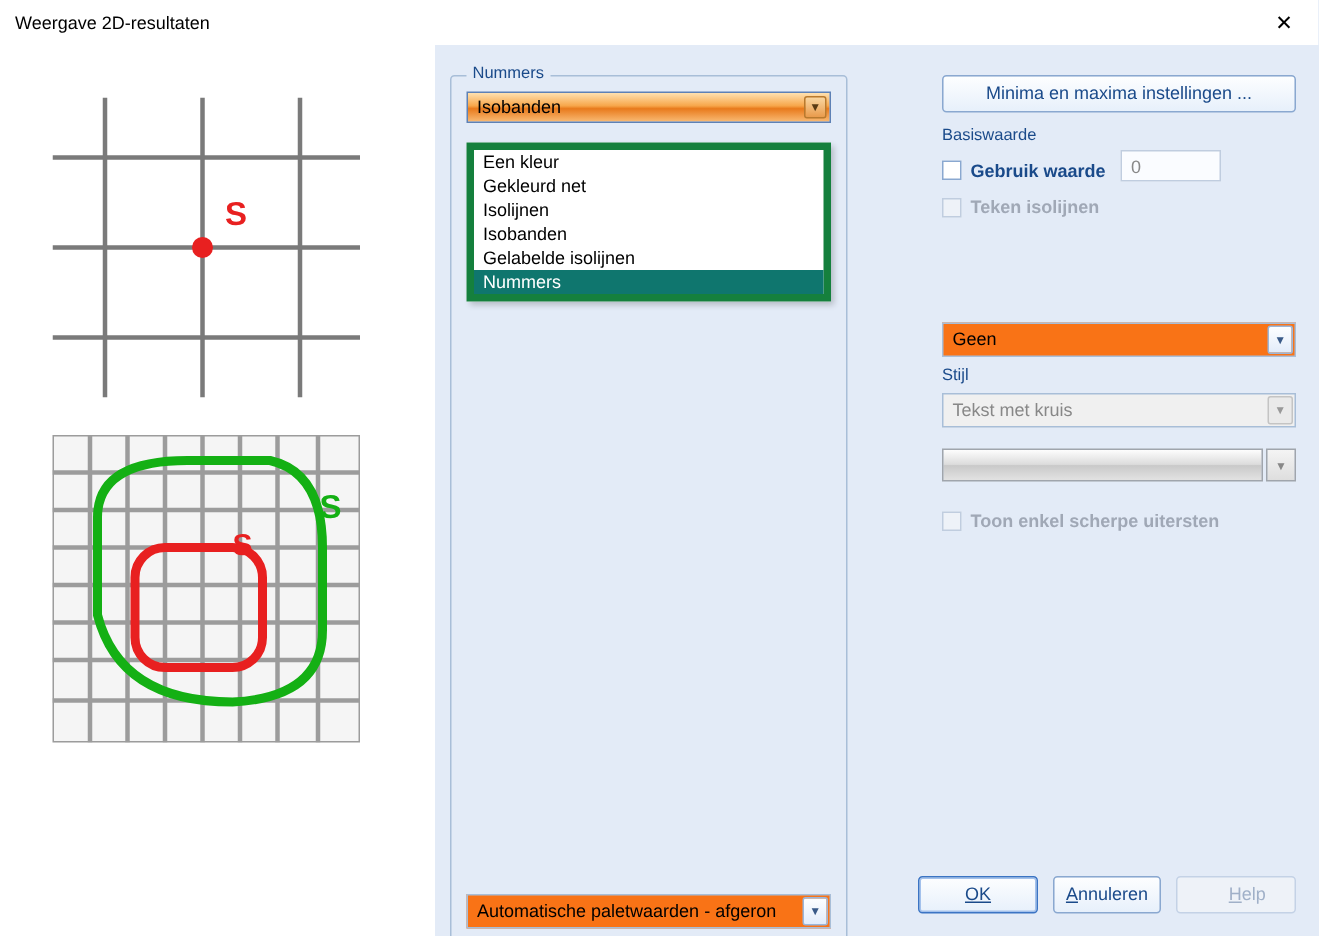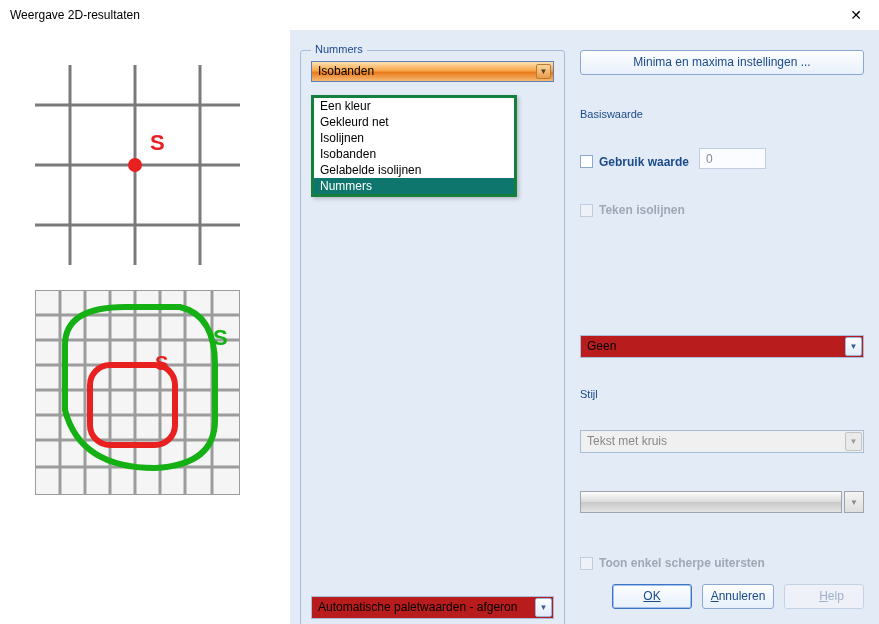--- a/index.html
+++ b/index.html
@@ -89,23 +89,23 @@
       border: 1px solid #b87a2f;
       border-radius: 2px;
       display:flex; align-items:center; justify-content:center;
       font-size: 8px;
       color: #5a3b13;
     }
     .dropdown-list {
       position: absolute;
       top: 44px;
       left: 10px;
-      width: 206px;
+      width: 243px;
       background: #fff;
-      border: 3px solid #15803d;
+      border: 5px solid #15803d;
       box-shadow: 2px 2px 4px rgba(0,0,0,0.2);
       z-index: 10;
     }
     .dropdown-item {
       padding: 1px 6px;
       font-size: 12px;
       color: #000;
       cursor: default;
     }
     .dropdown-item.highlight {
@@ -122,21 +122,21 @@
       font-size: 12px;
       text-align: center;
       line-height: 20px;
       cursor: pointer;
       margin-top: 6px;
     }
     .combo-plain {
       position: relative;
       height: 23px;
       border: 1px solid #a8bed8;
-      background: #b91c1c;
+      background: #f97316;
       padding: 3px 20px 3px 6px;
       font-size: 12px;
       color: #000;
       margin-top: 10px;
       overflow: hidden;
       white-space: nowrap;
     }
     .combo-plain .combo-arrow2 {
       position: absolute;
       right: 1px; top: 1px;
@@ -146,22 +146,23 @@
       border-radius: 2px;
       display:flex; align-items:center; justify-content:center;
       font-size: 8px;
       color: #3a5a88;
     }
     
     .right-col {
       flex: 1;
       display: flex;
       flex-direction: column;
-      gap: 28px;
+      gap: 4px;
       padding-right: 5px;
+      margin-left: 48px;
     }
     .btn-minmax {
       height: 25px;
       border: 1px solid #8aa8d0;
       border-radius: 3px;
       background: linear-gradient(#fdfeff, #e7f0fb);
       color: #1a4a8a;
       text-align: center;
       line-height: 23px;
       cursor: pointer;

